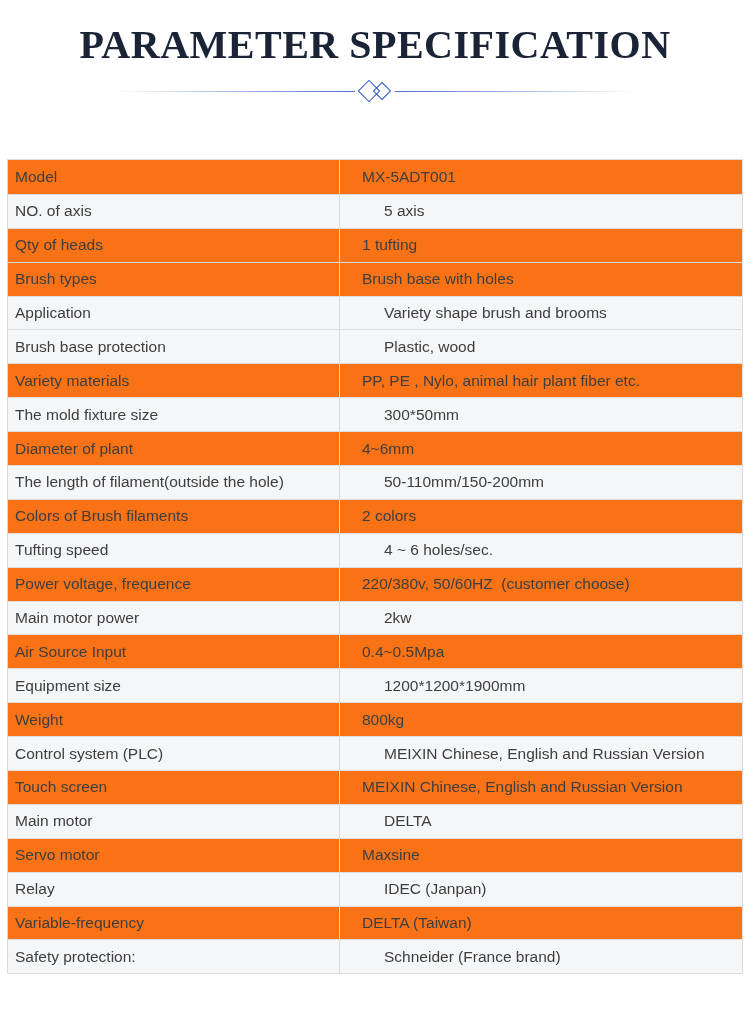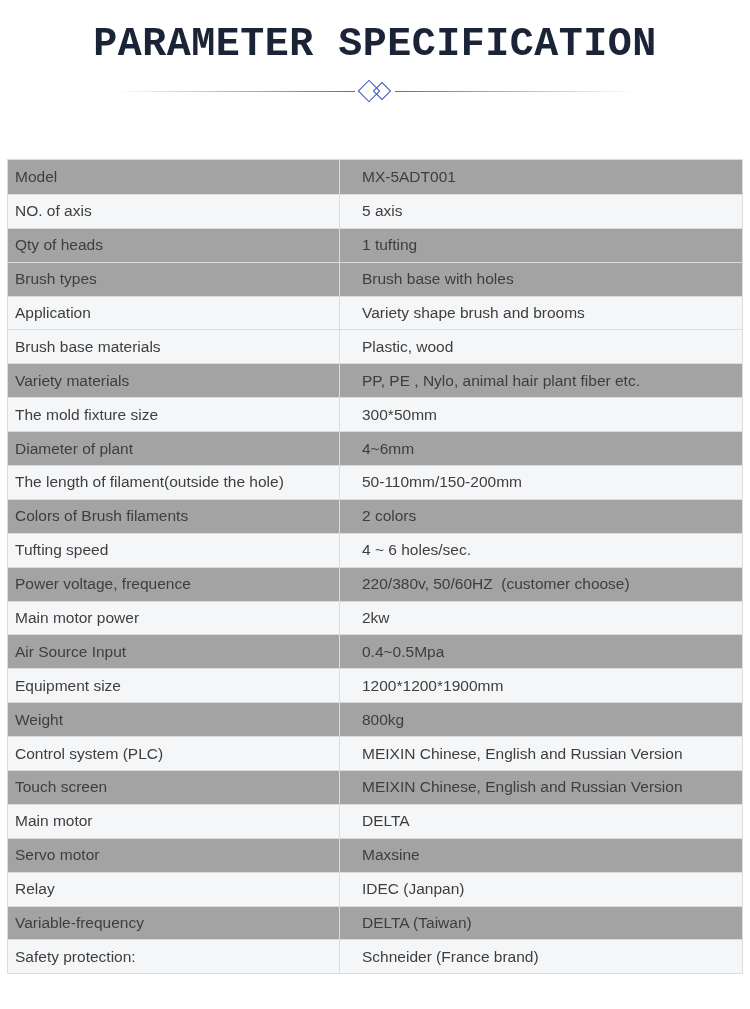--- a/index.html
+++ b/index.html
@@ -16,21 +16,21 @@
   }
   .page-title {
     margin: 0;
     padding-top: 22px;
     text-align: center;
     font-size: 40px;
     line-height: 46px;
     font-weight: 700;
     letter-spacing: 0.5px;
     color: #1b2337;
-    font-family: Liberation Mono, monospace;
+    font-family: Liberation Serif, serif;
   }
   .ornament {
     margin: 10px auto 0;
     width: 524px;
     height: 26px;
     display: flex;
     align-items: center;
     justify-content: center;
   }
   .orn-line {
@@ -69,27 +69,28 @@
   }
   .spec-table {
     margin: 55px 7px 0 7px;
     border: 1px solid #dcdcdc;
     box-sizing: border-box;
   }
   .spec-row {
     display: flex;
     height: 33.9px;
     box-sizing: border-box;
-    background: #a3a3a3;
+    background: #f97316;
   }
   .spec-row + .spec-row {
     border-top: 1px solid #dcdcdc;
   }
   .spec-row.alt {
     background: #f5f6f8;
+    gap: 22px;
   }
   .cell {
     display: flex;
     align-items: center;
     font-size: 15.5px;
     color: #3e3e3e;
     white-space: pre;
     overflow: hidden;
     box-sizing: border-box;
   }
@@ -133,21 +134,21 @@
     </div>
     <div class="spec-row">
       <div class="cell label">Brush types</div>
       <div class="cell value">Brush base with holes</div>
     </div>
     <div class="spec-row alt">
       <div class="cell label">Application</div>
       <div class="cell value">Variety shape brush and brooms</div>
     </div>
     <div class="spec-row alt">
-      <div class="cell label">Brush base materials</div>
+      <div class="cell label">Brush base protection</div>
       <div class="cell value">Plastic, wood</div>
     </div>
     <div class="spec-row">
       <div class="cell label">Variety materials</div>
       <div class="cell value">PP, PE , Nylo, animal hair plant fiber etc.</div>
     </div>
     <div class="spec-row alt">
       <div class="cell label">The mold fixture size</div>
       <div class="cell value">300*50mm</div>
     </div>

